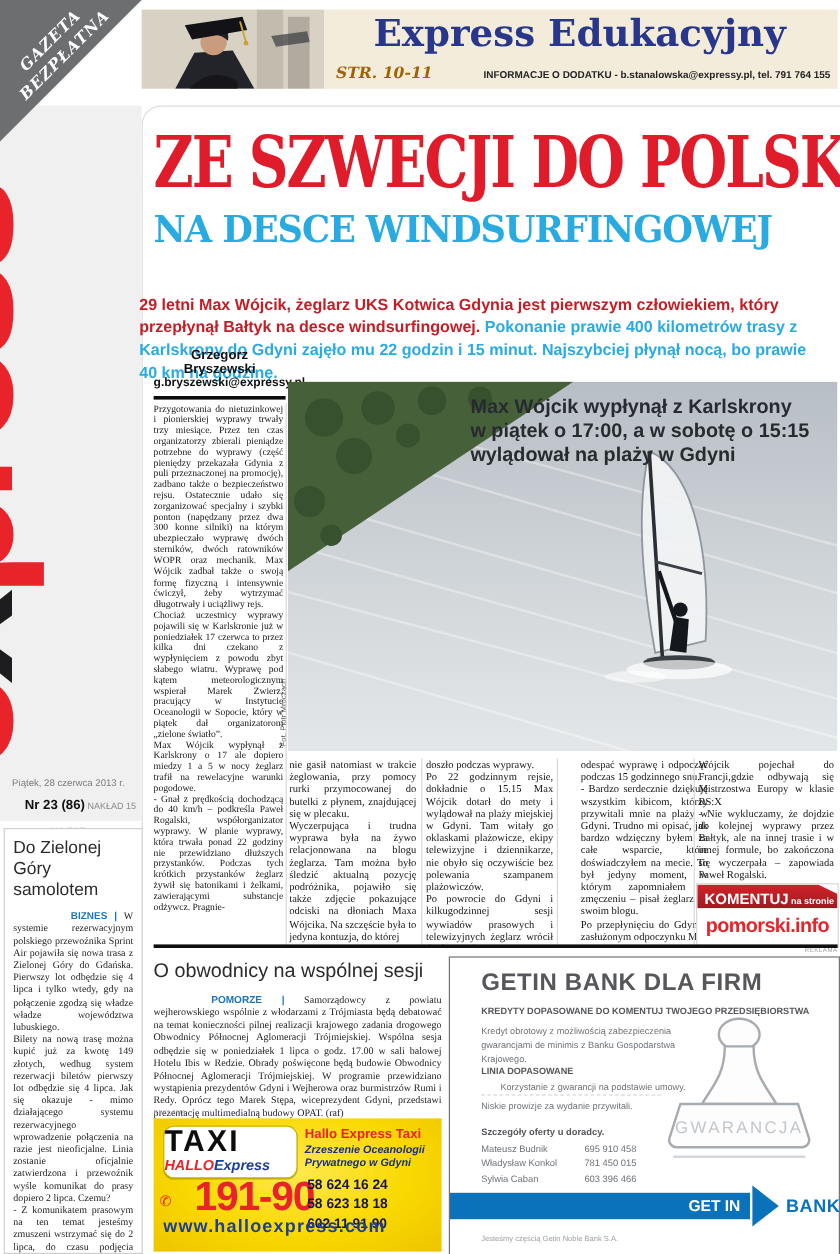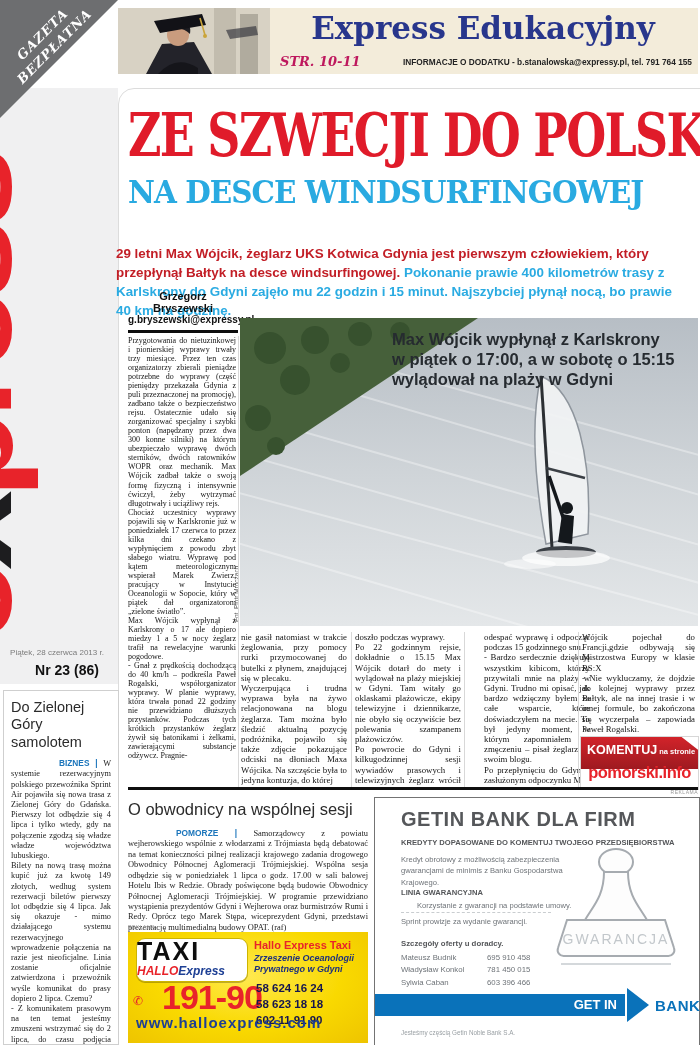--- a/index.html
+++ b/index.html
@@ -12,34 +12,34 @@
   .ribbon-tri{position:absolute;left:0;top:0;width:0;height:0;
     border-top:118px solid #6d6e70;border-right:118px solid transparent;z-index:6;}
   .ribbon-text{position:absolute;left:-16px;top:24px;width:130px;z-index:7;
     transform:rotate(-45deg);text-align:center;color:#fff;
     font:italic 700 13px "DejaVu Serif",serif;line-height:1.3;letter-spacing:1px;}
 
   
   .edu{left:118px;top:8px;width:580px;height:66px;background:#f3ecda;}
   .edu-title{position:absolute;left:158px;top:2px;width:414px;text-align:center;
     font:700 31px "DejaVu Serif",serif;color:#28368c;letter-spacing:0;}
-  .edu-pages{position:absolute;left:162px;bottom:5px;font:italic 700 13px "DejaVu Serif",serif;color:#be185d;}
+  .edu-pages{position:absolute;left:162px;bottom:5px;font:italic 700 13px "DejaVu Serif",serif;color:#a16207;}
   .edu-info{position:absolute;right:6px;bottom:7px;font:700 8.3px "Liberation Sans",sans-serif;color:#232323;}
 
   
   .side-bg{left:0;top:88px;width:118px;height:596px;background:#f0f0f1;}
   .vlogo{left:6px;top:530px;width:556px;height:112px;transform-origin:0 100%;
     transform:rotate(-90deg);}
   .vlogo-word{position:absolute;left:0;bottom:-34px;
     font:800 128px "Liberation Sans",sans-serif;letter-spacing:-7px;color:#e8232a;
     transform:scaleX(1.12);transform-origin:0 100%;white-space:nowrap;}
   .vlogo-word .xblk{color:#1d1d1f;}
   .dateblock{left:0;top:648px;width:114px;text-align:center;line-height:1.35;}
   .dateblock .d1{font-size:8px;color:#7b7b7b;}
-  .dateblock .d2{font-size:14px;color:#111;font-weight:700;margin-left:20px;}
+  .dateblock .d2{font-size:11px;color:#111;font-weight:700;margin-left:20px;}
   .dateblock .d3{font-size:7.5px;color:#8b8b8b;font-weight:400;}
 
   
   .leftbox{left:3px;top:690px;width:100px;height:337px;background:#fff;
     border:1px solid #cfcfcf;padding:8px 7px;}
   .leftbox .t{font:400 14.5px "Liberation Sans",sans-serif;color:#2b2b2b;line-height:1.2;}
   .leftbox .b{margin-top:7px;font:400 8.3px "Liberation Serif",serif;color:#1c1c1c;
     line-height:1.23;text-align:justify;hyphens:auto;}
   .tagblue{font:700 8.3px "Liberation Sans",sans-serif;color:#1b75bb;padding-left:48px;}
 
@@ -68,21 +68,21 @@
   .ncol{font:400 8.8px "Liberation Serif",serif;color:#141414;line-height:1.16;
     text-align:justify;hyphens:auto;overflow:hidden;}
   .col1{left:128px;top:336px;width:108px;height:452px;font-size:8px;line-height:1.13;}
   .col2{left:241px;top:632px;width:106px;height:156px;}
   .col3{left:355px;top:632px;width:106px;height:156px;}
   .col4{left:484px;top:632px;width:106px;height:156px;}
   .col5{left:582px;top:632px;width:113px;height:104px;}
   .crule{width:1px;background:#d8d8d8;}
 
   .comment-box{left:580px;top:736px;width:117px;height:52px;border:1px solid #d7d7d7;background:#fff;}
-  .comment-banner{position:absolute;left:0;top:0;width:100%;height:32px;
+  .comment-banner{position:absolute;left:0;top:0;width:100%;height:20px;
     background:linear-gradient(180deg,#d2232a,#9e1a20);
     clip-path:polygon(0 0,86% 0,100% 40%,100% 100%,0 100%);
     color:#fff;line-height:24px;padding-left:6px;box-sizing:border-box;}
   .comment-banner .cl{font-weight:800;font-size:12.5px;}
   .comment-banner .cs{font-weight:700;font-size:7.5px;}
   .site{position:absolute;left:0;top:26px;width:100%;text-align:center;
     font:800 16.5px "Liberation Sans",sans-serif;letter-spacing:-0.5px;}
   .site .sa{color:#e8232a;} .site .sb{color:#e8232a;}
 
   .blackhr{left:128px;top:787px;width:570px;height:3px;background:#0f0f0f;}
@@ -282,24 +282,24 @@
 58 623 18 18
 602 11 91 90</div>
     <div class="taxi-web">www.halloexpress.com</div>
     <div class="taxi-mail">ztp.gdynia@wp.pl</div>
   </div>
 
   <div class="abs getin">
     <div class="g-title">GETIN BANK DLA FIRM</div>
     <div class="g-sub">KREDYTY DOPASOWANE DO KOMENTUJ TWOJEGO PRZEDSIĘBIORSTWA</div>
     <div class="g-body">Kredyt obrotowy z możliwością zabezpieczenia gwarancjami de minimis z Banku Gospodarstwa Krajowego.</div>
-    <div class="g-lt">LINIA GWARANCYJNA</div>
+    <div class="g-lt">LINIA DOPASOWANE</div>
     <div class="g-l1">Korzystanie z gwarancji na podstawie umowy.</div>
     <div class="g-div"></div>
-    <div class="g-l2">Sprint prowizje za wydanie gwarancji.</div>
+    <div class="g-l2">Niskie prowizje za wydanie przywitali.</div>
     <div class="g-at">Szczegóły oferty u doradcy.</div>
     <div class="g-names prewrap">Mateusz Budnik
 Władysław Konkol
 Sylwia Caban</div>
     <div class="g-phones prewrap">695 910 458
 781 450 015
 603 396 466</div>
     <svg class="g-stamp" width="146" height="136" viewBox="0 0 146 136">
       <ellipse cx="73" cy="16" rx="17" ry="13" fill="#fdfdfd" stroke="#a6abb0" stroke-width="2"></ellipse>
       <path d="M61,26 C61,50 50,60 42,74 L104,74 C96,60 85,50 85,26 Z" fill="#fdfdfd" stroke="#a6abb0" stroke-width="2"></path>

